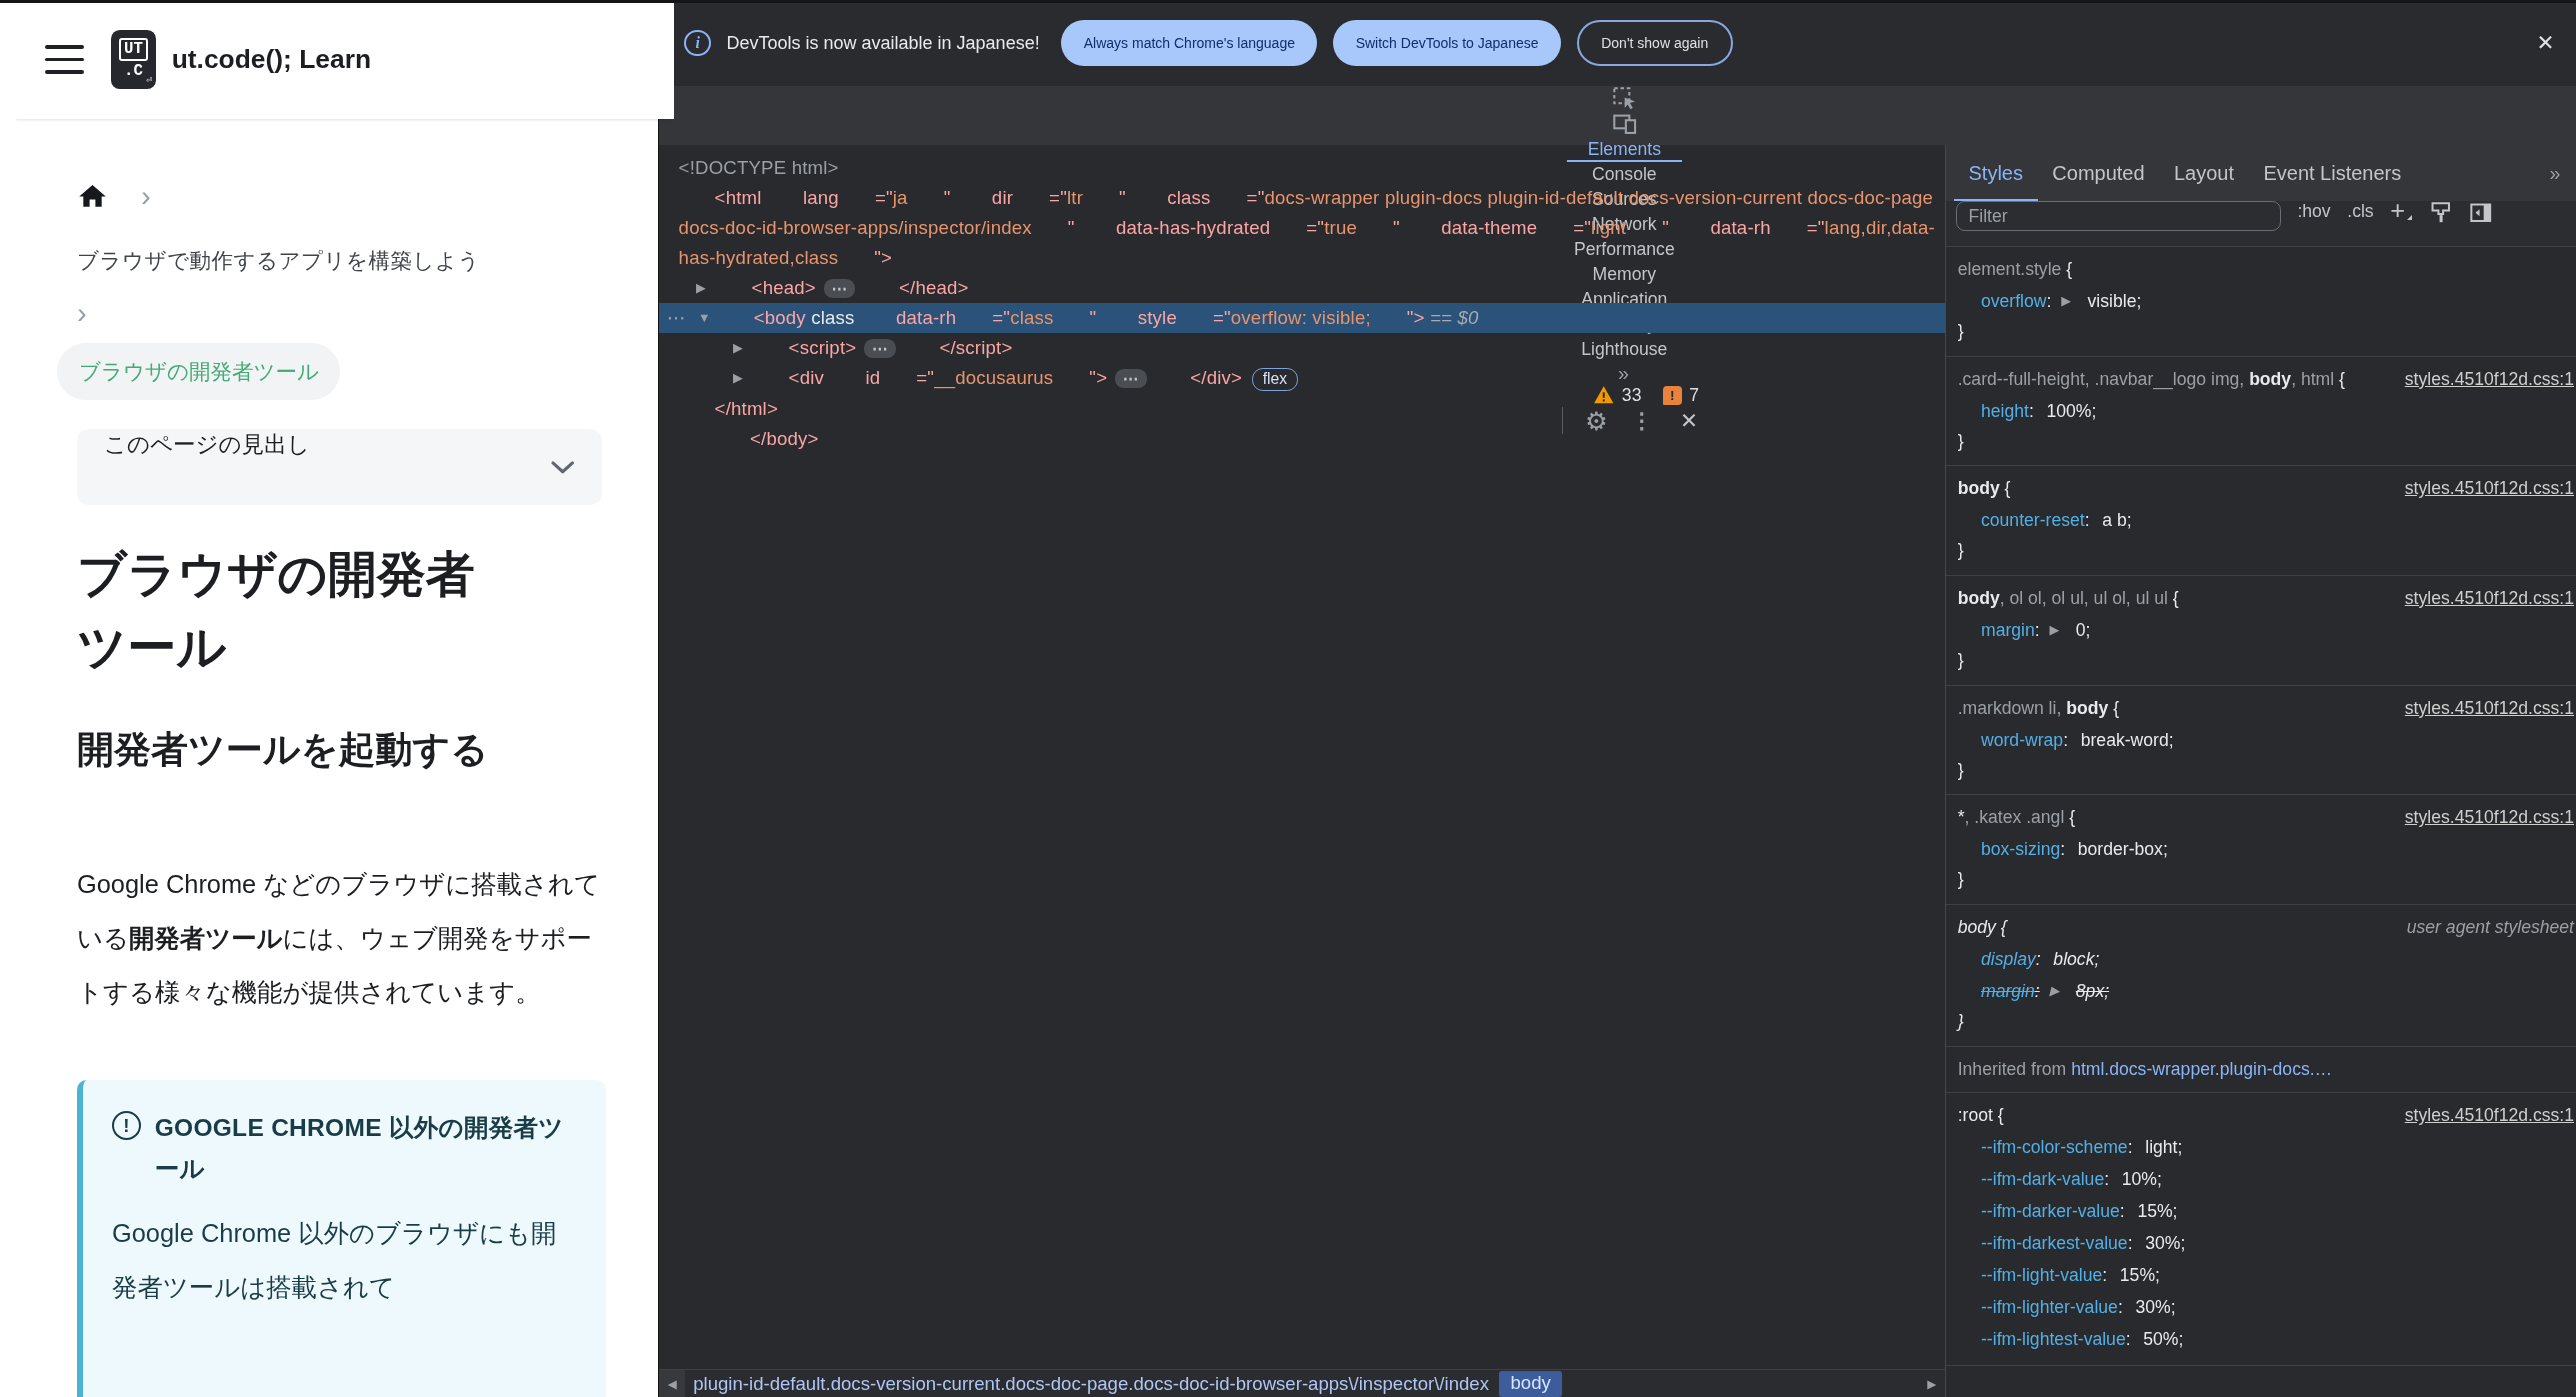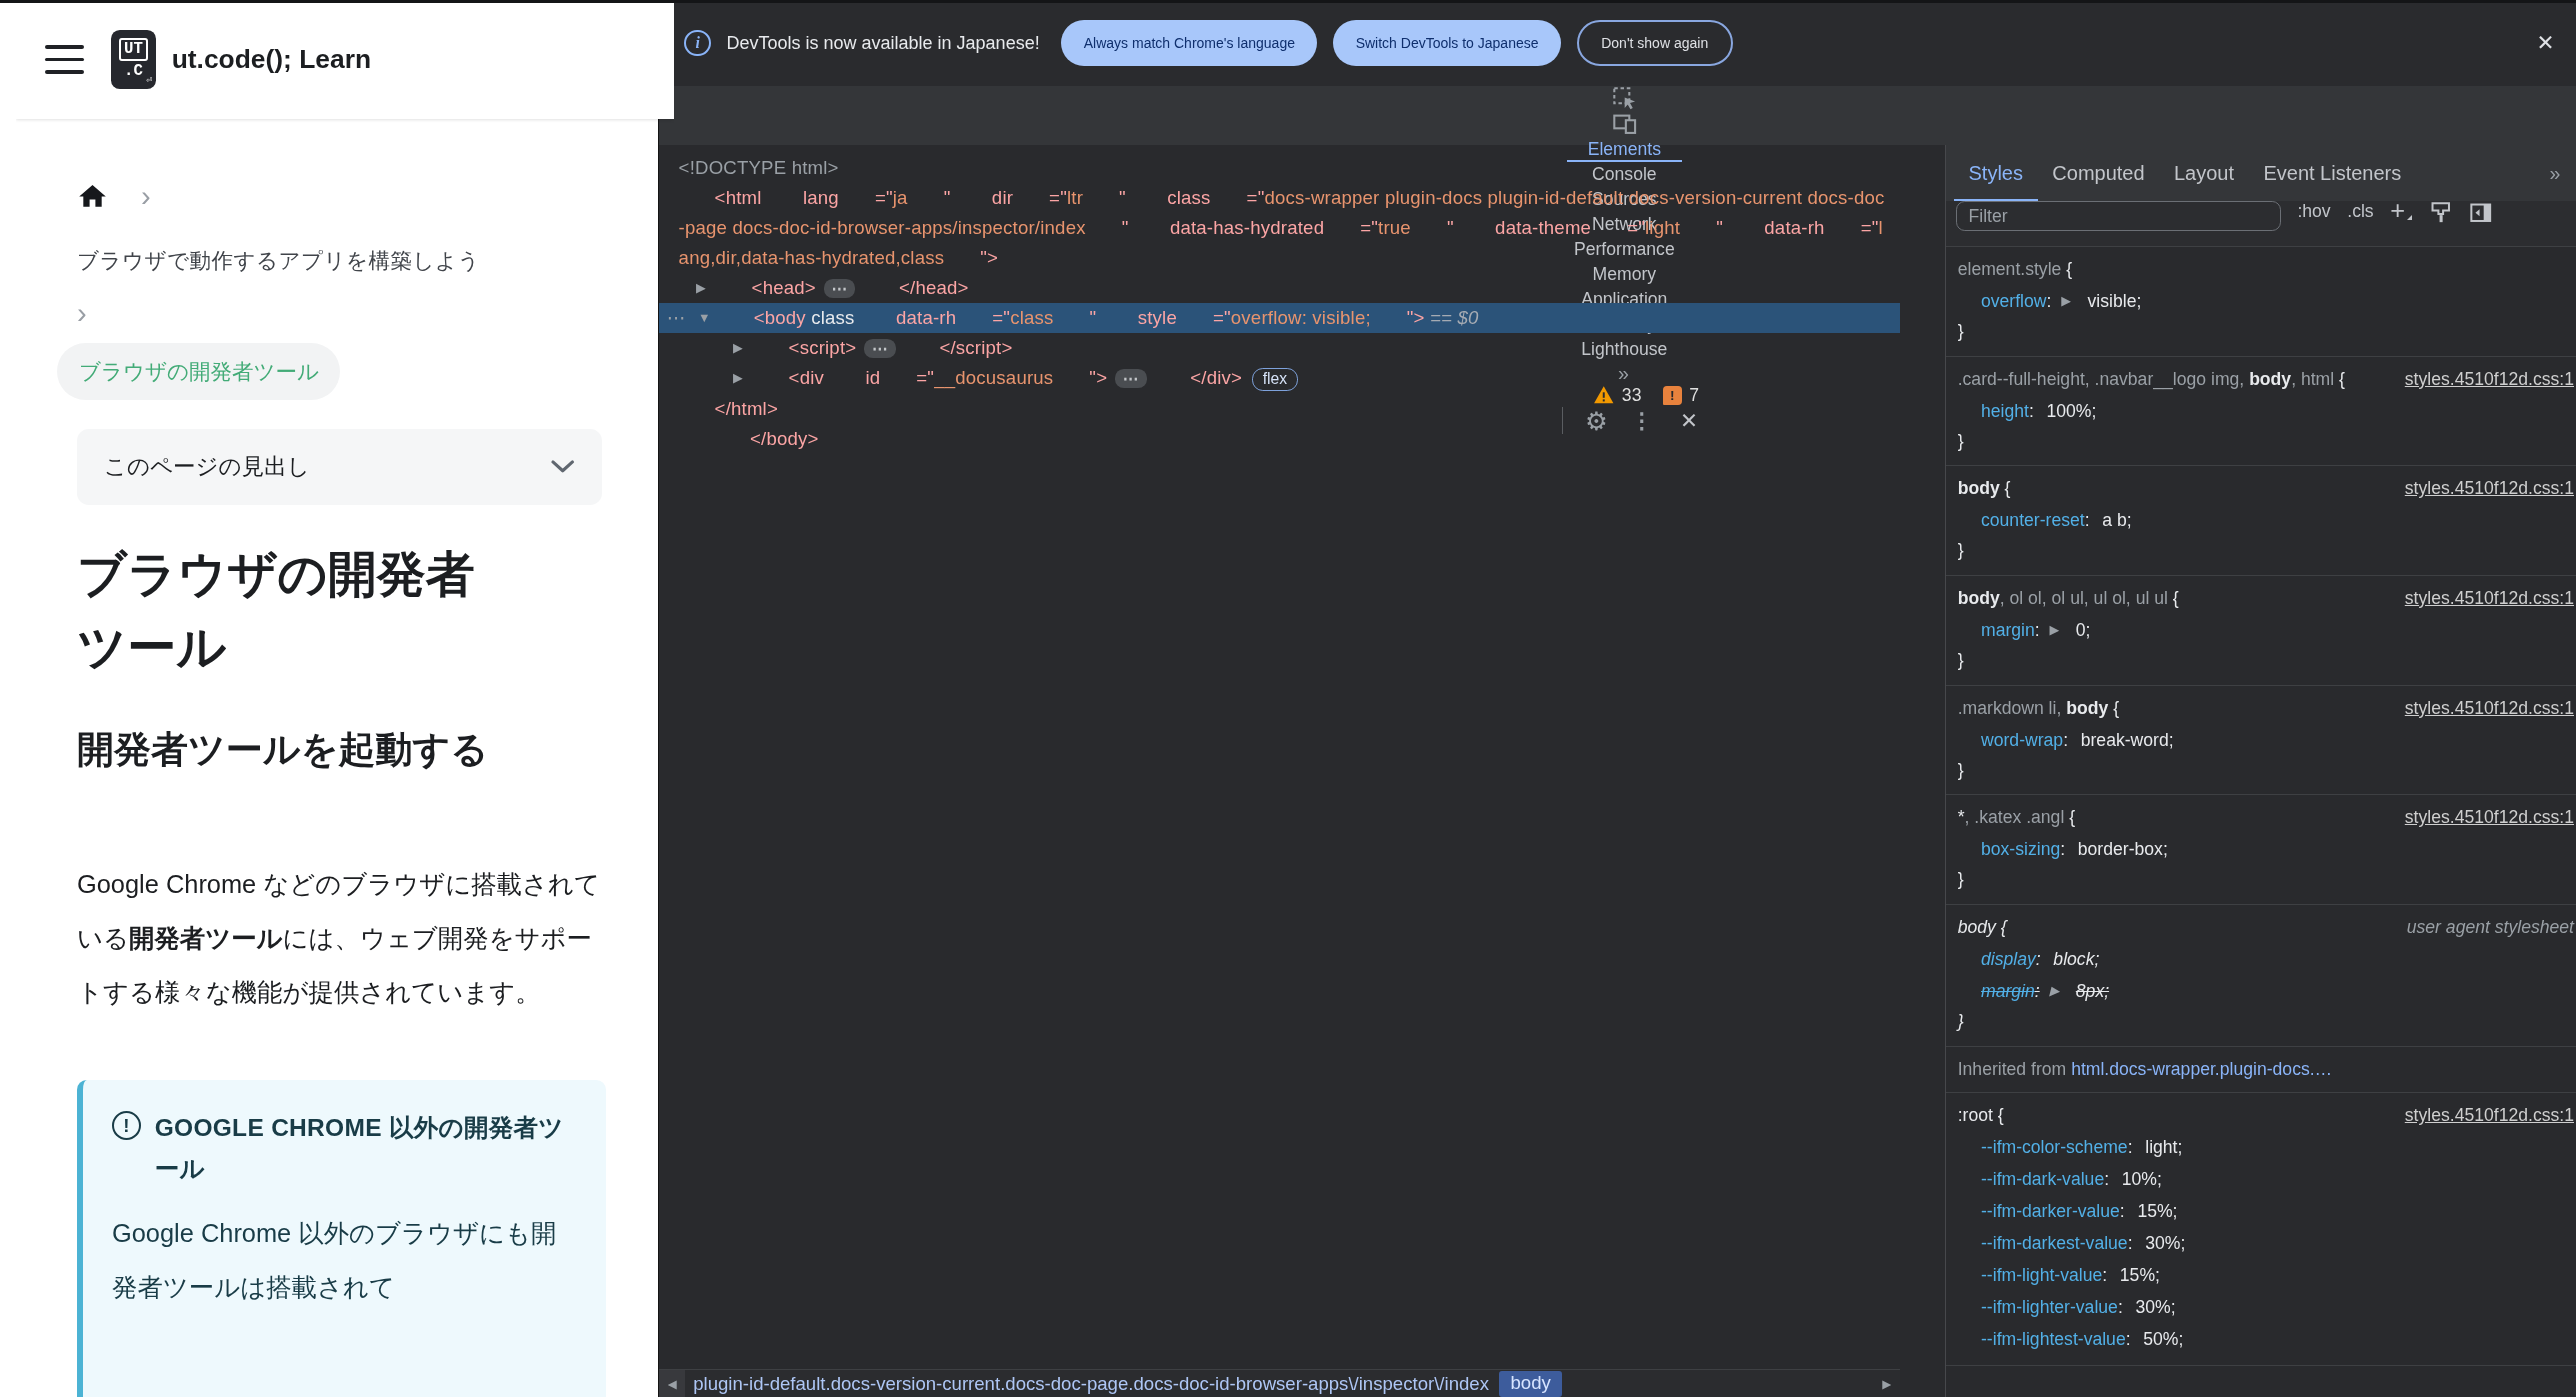--- a/index.html
+++ b/index.html
@@ -18,21 +18,21 @@
   .logo .ret { position:absolute; right:3.9px; bottom:2.9px; font-size:9.8px; font-weight:normal; }
   .site-title { font-size:26.4px; font-weight:bold; color:#1c1e21; }
 
   .content { padding:0 0 0 61px; }
   .bc-row1 { margin-top:63px; display:flex; align-items:center; gap:33px; }
   .bc-sep { color:#999ea5; font-size:29px; line-height:29px; font-weight:400; }
   .bc-text { margin-top:35px; font-size:21.5px; color:#40444a; letter-spacing:0.5px; }
   .bc-row3 { margin-top:23.5px; }
   .bc-pill { display:inline-block; margin-top:15.7px; margin-left:-19.6px; background:#f2f3f4; color:#43ab77; font-size:21.5px; padding:13.7px 21.5px; border-radius:39px; }
 
-  .toc-box { margin-top:29px; width:525px; height:76px; background:#f5f6f7; border-radius:11.7px; display:flex; align-items:center; padding:0 27px; cursor:pointer; }
+  .toc-box { margin-top:29px; width:525px; height:76px; background:#f5f6f7; border-radius:11.7px; display:flex; align-items:flex-start; padding:0 27px; cursor:pointer;flex-direction:column; }
   .toc-label { font-size:22.5px; color:#1c1e21; }
   .toc-chev { margin-left:auto; }
 
   .h1 { margin-top:33px; width:421px; font-size:49px; line-height:73px; font-weight:bold; color:#1c1e21; }
   .h2 { margin-top:41px; font-size:37px; font-weight:bold; color:#1c1e21; }
 
   .para { margin-top:82px; width:533px; font-size:25.4px; line-height:54px; color:#1c1e21; }
   .para b { font-weight:bold; }
 
   .admonition { margin-top:61px; width:529px; height:411px; background:#eef9fd; border-left:6.9px solid #4cb3d4; border-radius:9.8px; padding:27px 29px; color:#193c47; }
@@ -58,21 +58,21 @@
   .tb-more { color:#9aa0a6; font-size:19.6px; padding:0 17.6px; cursor:pointer; letter-spacing:2px; }
   .tb-badges { display:flex; align-items:center; gap:7.8px; margin-left:43px; }
   .cnt { font-size:17.6px; color:#dfdfdf; }
   .warn-tri { width:21.5px; height:19.6px; position:relative; }
   .issue-ic { width:18.6px; height:18.6px; background:#e8823d; border-radius:3.9px 3.9px 3.9px 1px; color:#26272a; font-weight:bold; font-size:13.7px; display:flex; align-items:center; justify-content:center; margin-left:13.7px; }
   .tb-right { display:flex; align-items:center; margin-left:17.6px; }
   .gear { color:#9aa0a6; font-size:25.4px; padding:0 11.7px; cursor:pointer; }
   .kebab { color:#9aa0a6; font-size:21.5px; font-weight:bold; padding:0 11.7px; cursor:pointer; }
   .tb-close { color:#c2c5ca; font-size:21.5px; padding:0 15.7px; cursor:pointer; }
 
-  .main { position:absolute; top:145px; left:0; right:0; bottom:0; display:flex;gap:45px; }
+  .main { position:absolute; top:145px; left:0; right:0; bottom:0; display:flex; }
   .tree-col { flex:1; min-width:0; display:flex; flex-direction:column; }
   .tree { flex:1; overflow:hidden; padding-top:7.8px; font-size:18.6px; letter-spacing:0.2px; }
   .line { line-height:30px; padding-right:9.8px; word-break:break-all; cursor:default; }
   .line.sel { background:#2b5379; }
   .tk-b { color:#fca5a5;margin-left:36px; } .tk-o { color:#e8946e; } .tk-g { color:#9aa0a6; }
   .tk-w { color:#e8eaed; } .tk-i { color:#a5abb3; font-style:italic; }
   .tk-ar, .tk-ard { color:#9aa0a6; font-size:12.7px; display:inline-block; width:19.6px; vertical-align:2px; }
   .tk-gd { color:#9aa0a6; margin-right:11.7px; letter-spacing:1px; }
   .tk-dots { background:#4a4d51; color:#c3c6c9; border-radius:8.8px; padding:0 7.8px; margin:0 7.8px; font-size:15.7px; font-weight:bold; line-height:19.6px; display:inline-block; }
   .tk-badge { margin-left:9.8px; border:1.5px solid #7ea2dc; border-radius:10.8px; padding:1px 9.8px 2.9px; color:#d6e2f7; font-size:15.7px; letter-spacing:0; }

